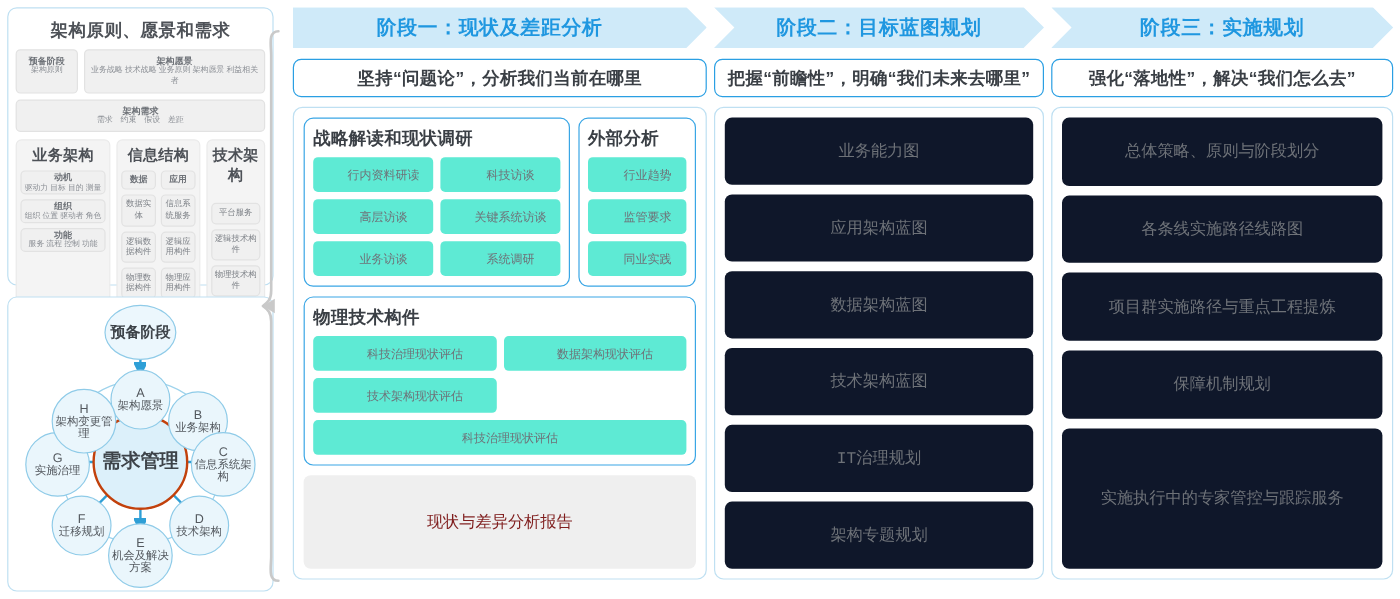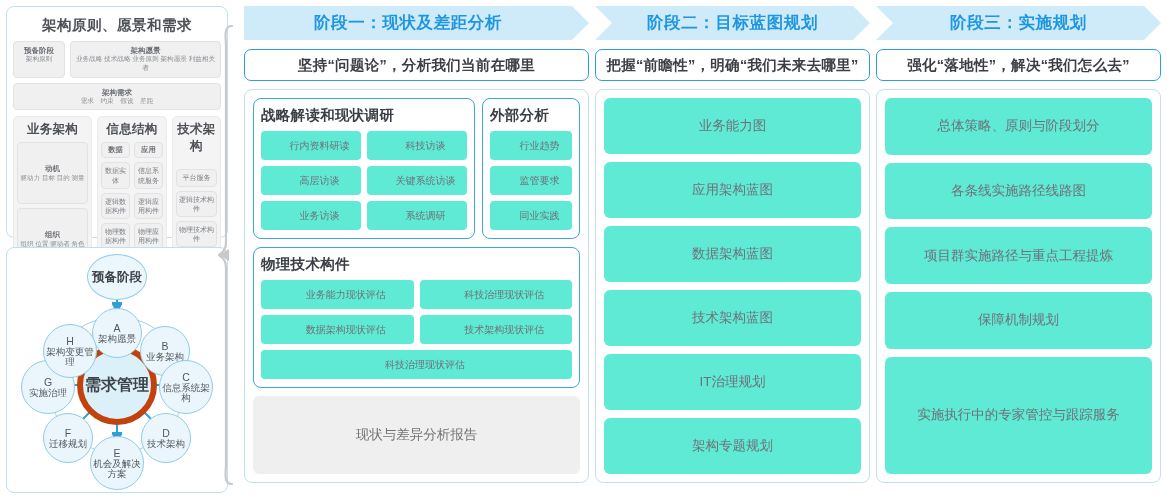--- a/index.html
+++ b/index.html
@@ -40,21 +40,21 @@
   .col{background:#f4f4f4;border:1px solid #eaeaea;border-radius:5px;
        box-sizing:border-box;padding:3px;}
   .col-title{text-align:center;font-weight:bold;font-size:12.5px;color:#4d5157;
              margin:1px 0 4px;letter-spacing:.3px;}
   .col-a{width:84px;}
   .col-b{width:74px;}
   .col-c{width:52px;}
   .stack{display:flex;flex-direction:column;gap:4px;}
   .subcols{display:flex;gap:4px;}
   .subcol{flex:1;display:flex;flex-direction:column;gap:4px;}
-  .cell{padding:21px 1px;}
+  .cell{padding:0 1px;}
   .cell .b-head{font-size:7.5px;}
   .cell .b-sub{font-size:6.5px;}
   .cell-s{padding:3px 1px;font-size:7px;line-height:1.3;color:#7d8187;}
   .cell-h{padding:2px 1px;font-size:7.3px;font-weight:bold;color:#6e7278;}
 
   .footrow{display:flex;gap:5px;margin-top:6px;align-items:stretch;}
   .impl-label{
     width:42px;display:flex;align-items:center;justify-content:center;
     font-weight:bold;font-size:12.5px;line-height:1.15;color:#4d5157;text-align:center;
   }
@@ -65,21 +65,21 @@
     position:absolute;left:0;top:241px;width:222px;height:246px;
     border:1px solid #bfe0f2;border-radius:8px;background:#fff;
     box-sizing:border-box;overflow:hidden;
   }
   .cyc{position:absolute;border-radius:50%;
        display:flex;flex-direction:column;align-items:center;justify-content:center;
        text-align:center;box-sizing:border-box;}
   .cyc-out{background:#eaf6fc;border:1px solid #8fcbe8;color:#4a4f55;}
   .cyc-top{background:#ecf7fd;border:1px solid #8fcbe8;color:#3d4349;
            font-weight:bold;font-size:12.5px;line-height:1.15;}
-  .cyc-center{background:#dcf0fa;border:6px solid #c2410c;color:#3d4349;
+  .cyc-center{background:#dcf0fa;border:2px solid #c2410c;color:#3d4349;
               font-weight:bold;font-size:16px;line-height:1.2;}
   .cyc-l{font-size:9.5px;line-height:1.1;color:#53585e;}
   .cyc-n{font-size:10.5px;line-height:1.15;color:#53585e;}
 
   
   .bracket{position:absolute;left:218px;top:24px;width:26px;height:462px;}
 
   
   .phases{position:absolute;left:244px;top:6px;width:917px;height:487px;}
   .ph{position:absolute;top:0;height:487px;}
@@ -123,30 +123,30 @@
     background:#5eead4;border-radius:4px;box-sizing:border-box;
     display:flex;align-items:center;justify-content:center;
     color:#6e7278;font-size:10px;height:29px;padding-left:17px;
   }
   .grid2{display:grid;grid-template-columns:1fr 1fr;gap:6px;}
   .grid1{display:grid;grid-template-columns:1fr;gap:6px;}
   .p1-mid{margin-top:8px;}
   .p1-report{
     margin-top:8px;flex:1;background:#efefef;border-radius:6px;
     display:flex;align-items:center;justify-content:center;
-    color:#737373;font-size:13.5px;
+    color:#7f1d1d;font-size:13.5px;
   }
 
   
   .plist{display:flex;flex-direction:column;gap:8px;height:100%;}
   .pitem{
-    background:#5eead4;border-radius:6px;
+    background:#0f172a;border-radius:6px;
     display:flex;align-items:center;justify-content:center;
     color:#6e7278;font-size:13.5px;text-align:center;
-    flex:1;padding:2px 6px;box-sizing:border-box;
+    flex:1;padding:2px 6px;box-sizing:border-box;font-family:Liberation Mono, monospace;
   }
   .pitem.tall{flex:2.15;}
 </style>
 </head>
 <body>
 
 <div class="root">
 
   <div class="left-panel">
 
@@ -332,21 +332,20 @@
               <div class="chip">行业趋势</div>
               <div class="chip">监管要求</div>
               <div class="chip">同业实践</div>
             </div>
           </div>
         </div>
 
         <div class="card-b p1-mid">
           <div class="card-title">物理技术构件</div>
           <div class="grid2">
-            <div class="chip">业务能力现状评估</div>
             <div class="chip">科技治理现状评估</div>
             <div class="chip">数据架构现状评估</div>
             <div class="chip">技术架构现状评估</div>
           </div>
           <div class="grid1" style="margin-top:6px;">
             <div class="chip">科技治理现状评估</div>
           </div>
         </div>
 
         <div class="p1-report">现状与差异分析报告</div>

